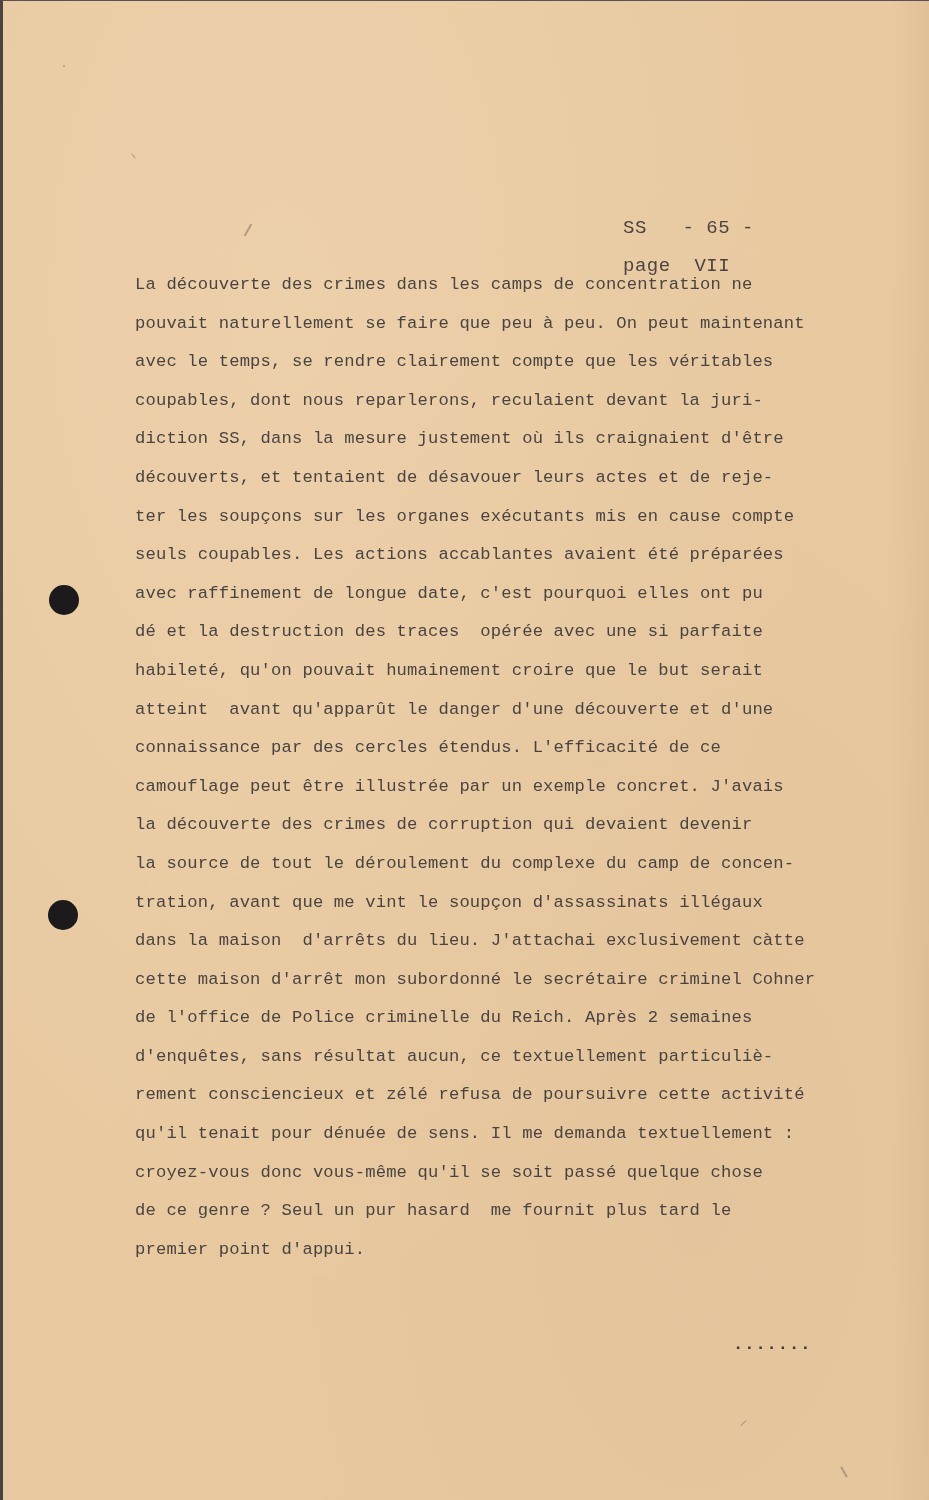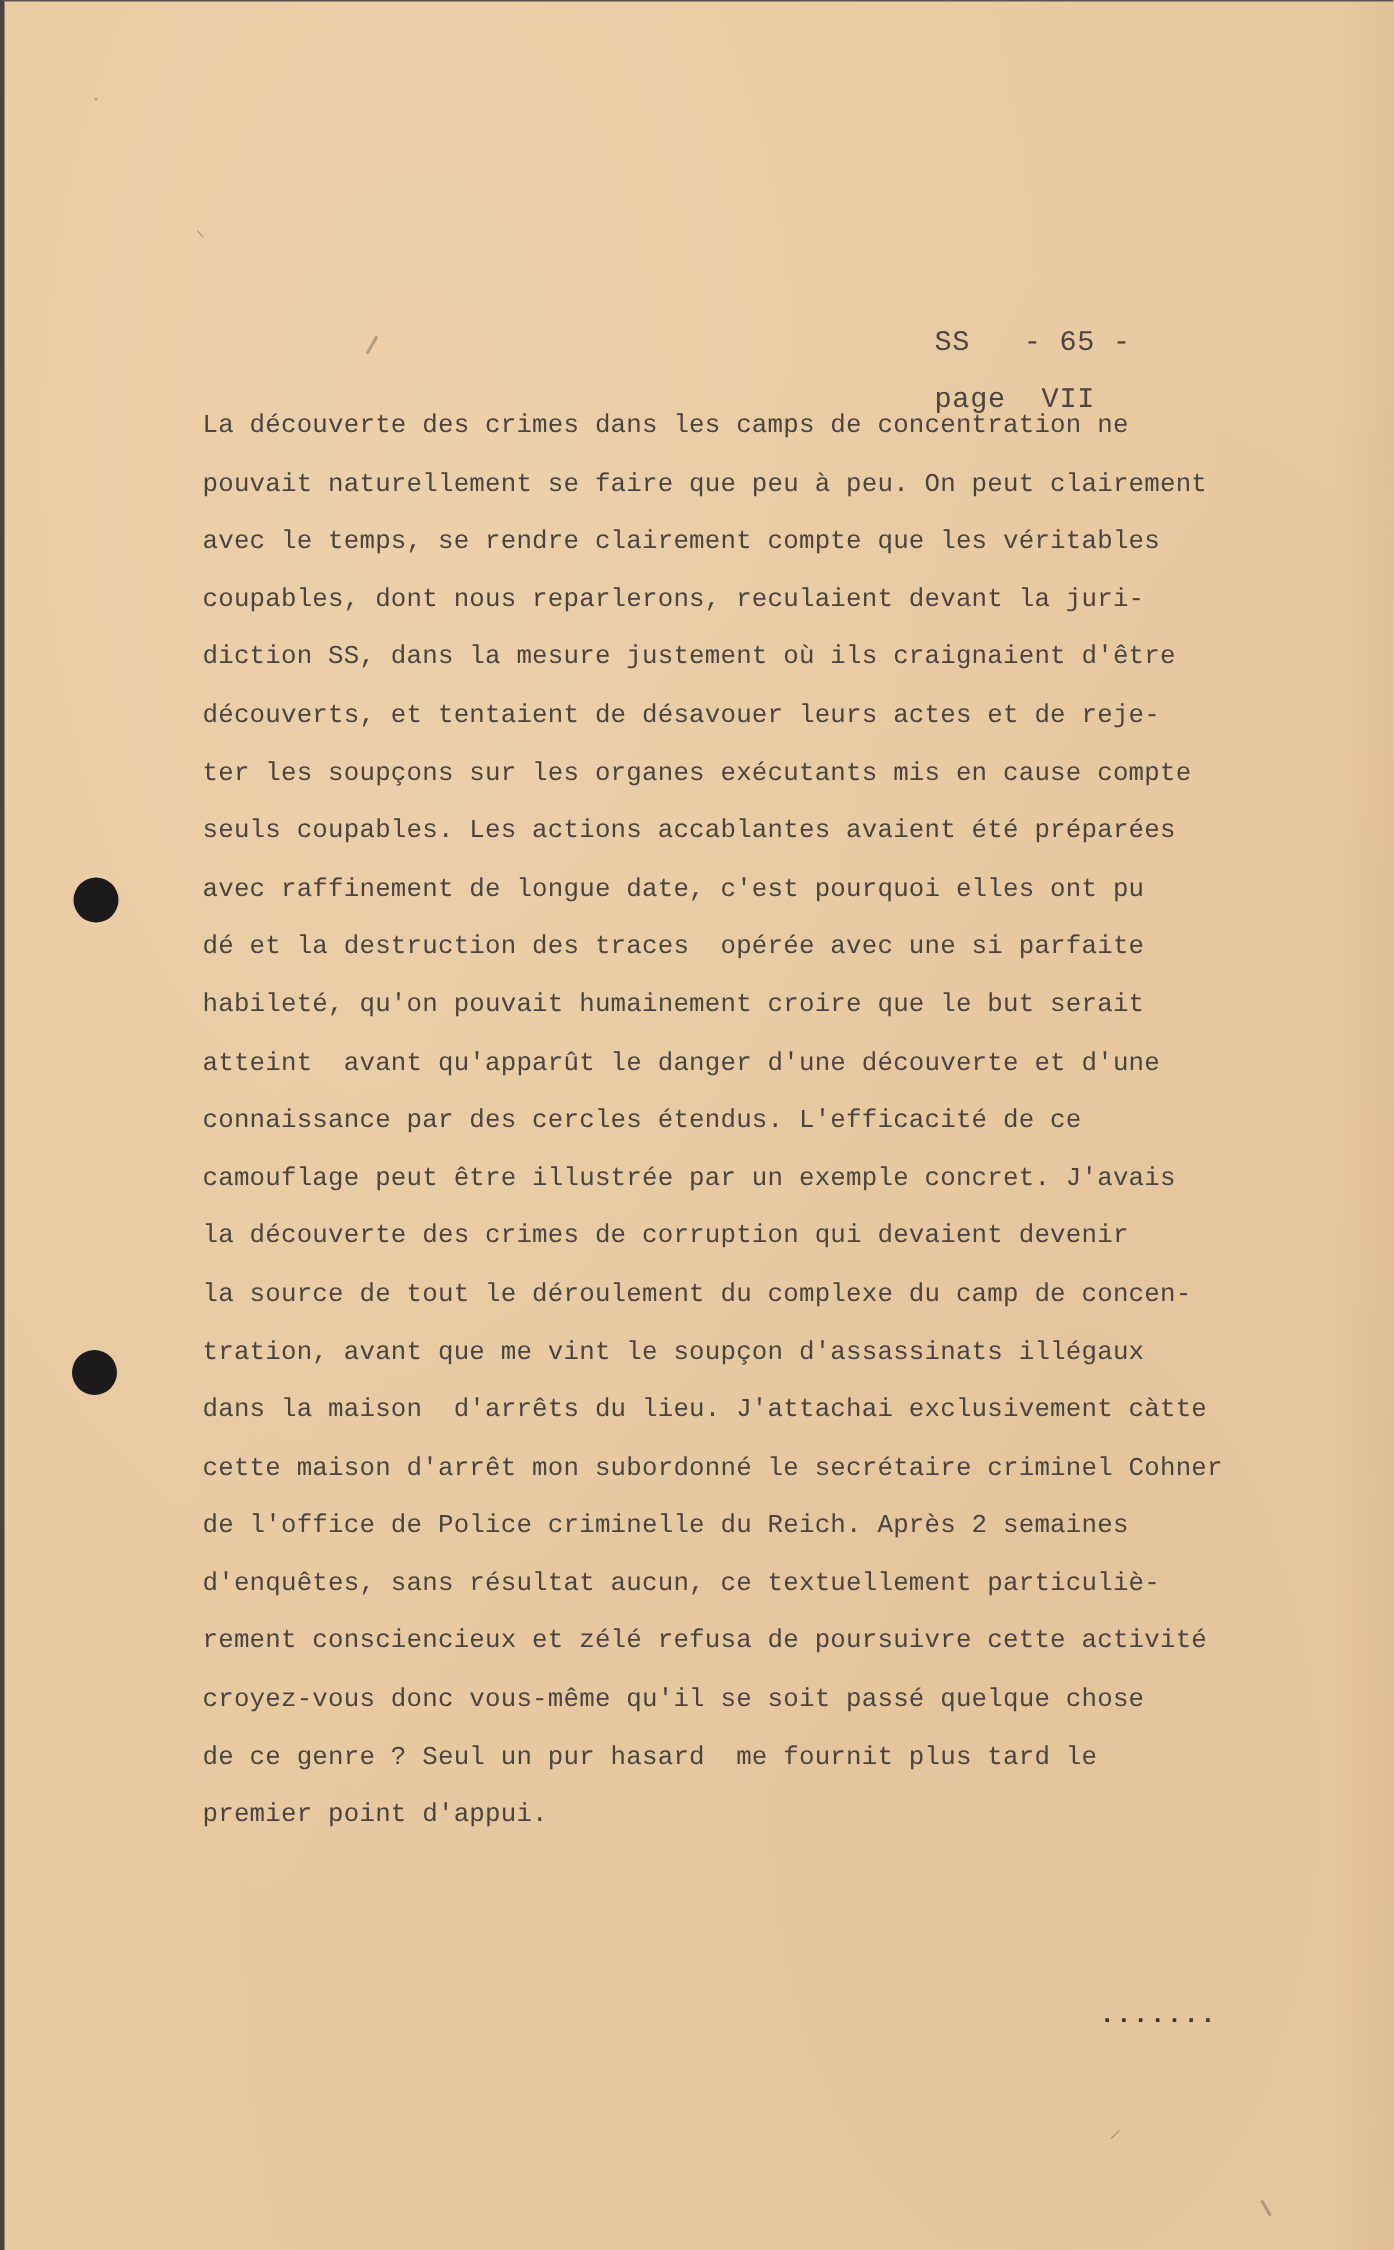--- a/index.html
+++ b/index.html
@@ -91,41 +91,42 @@
 
 <div class="page">
 
   <div class="header">
     <div class="row">SS   - 65 -</div>
     <div class="row">page  VII</div>
   </div>
 
   <div class="body-text">
     <span class="line">La découverte des crimes dans les camps de concentration ne</span>
-    <span class="line">pouvait naturellement se faire que peu à peu. On peut clairement</span>
+    <span class="line">pouvait naturellement se faire que peu à peu. On peut maintenant</span>
     <span class="line">avec le temps, se rendre clairement compte que les véritables</span>
     <span class="line">coupables, dont nous reparlerons, reculaient devant la juri-</span>
     <span class="line">diction SS, dans la mesure justement où ils craignaient d'être</span>
     <span class="line">découverts, et tentaient de désavouer leurs actes et de reje-</span>
     <span class="line">ter les soupçons sur les organes exécutants mis en cause compte</span>
     <span class="line">seuls coupables. Les actions accablantes avaient été préparées</span>
     <span class="line">avec raffinement de longue date, c'est pourquoi elles ont pu</span>
     <span class="line">dé et la destruction des traces  opérée avec une si parfaite</span>
     <span class="line">habileté, qu'on pouvait humainement croire que le but serait</span>
     <span class="line">atteint  avant qu'apparût le danger d'une découverte et d'une</span>
     <span class="line">connaissance par des cercles étendus. L'efficacité de ce</span>
     <span class="line">camouflage peut être illustrée par un exemple concret. J'avais</span>
     <span class="line">la découverte des crimes de corruption qui devaient devenir</span>
     <span class="line">la source de tout le déroulement du complexe du camp de concen-</span>
     <span class="line">tration, avant que me vint le soupçon d'assassinats illégaux</span>
     <span class="line">dans la maison  d'arrêts du lieu. J'attachai exclusivement càtte</span>
     <span class="line">cette maison d'arrêt mon subordonné le secrétaire criminel Cohner</span>
     <span class="line">de l'office de Police criminelle du Reich. Après 2 semaines</span>
     <span class="line">d'enquêtes, sans résultat aucun, ce textuellement particuliè-</span>
     <span class="line">rement consciencieux et zélé refusa de poursuivre cette activité</span>
+    <span class="line">qu'il tenait pour dénuée de sens. Il me demanda textuellement :</span>
     <span class="line">croyez-vous donc vous-même qu'il se soit passé quelque chose</span>
     <span class="line">de ce genre ? Seul un pur hasard  me fournit plus tard le</span>
     <span class="line">premier point d'appui.</span>
   </div>
 
   <div class="dots">.......</div>
 
   <div class="punch-hole top"></div>
   <div class="punch-hole bottom"></div>
 

